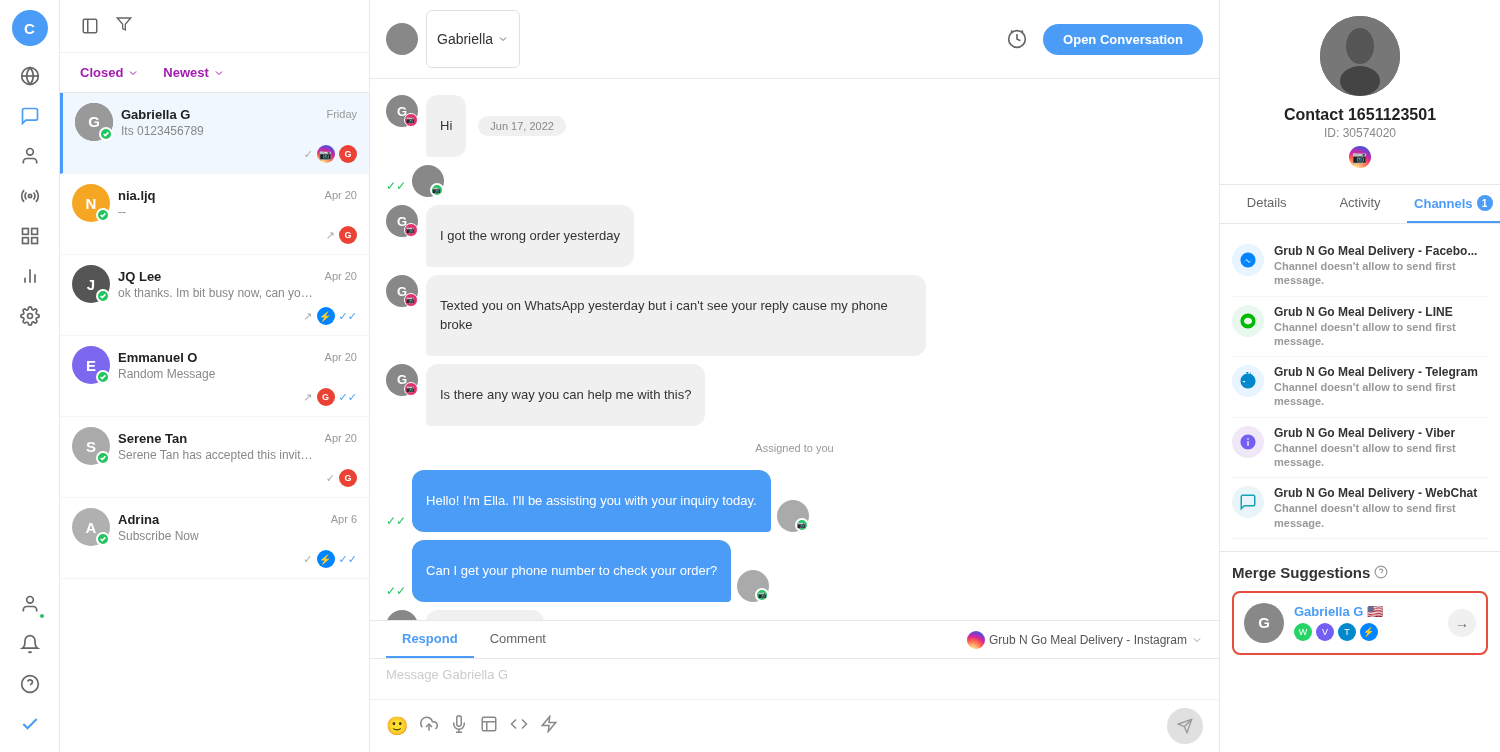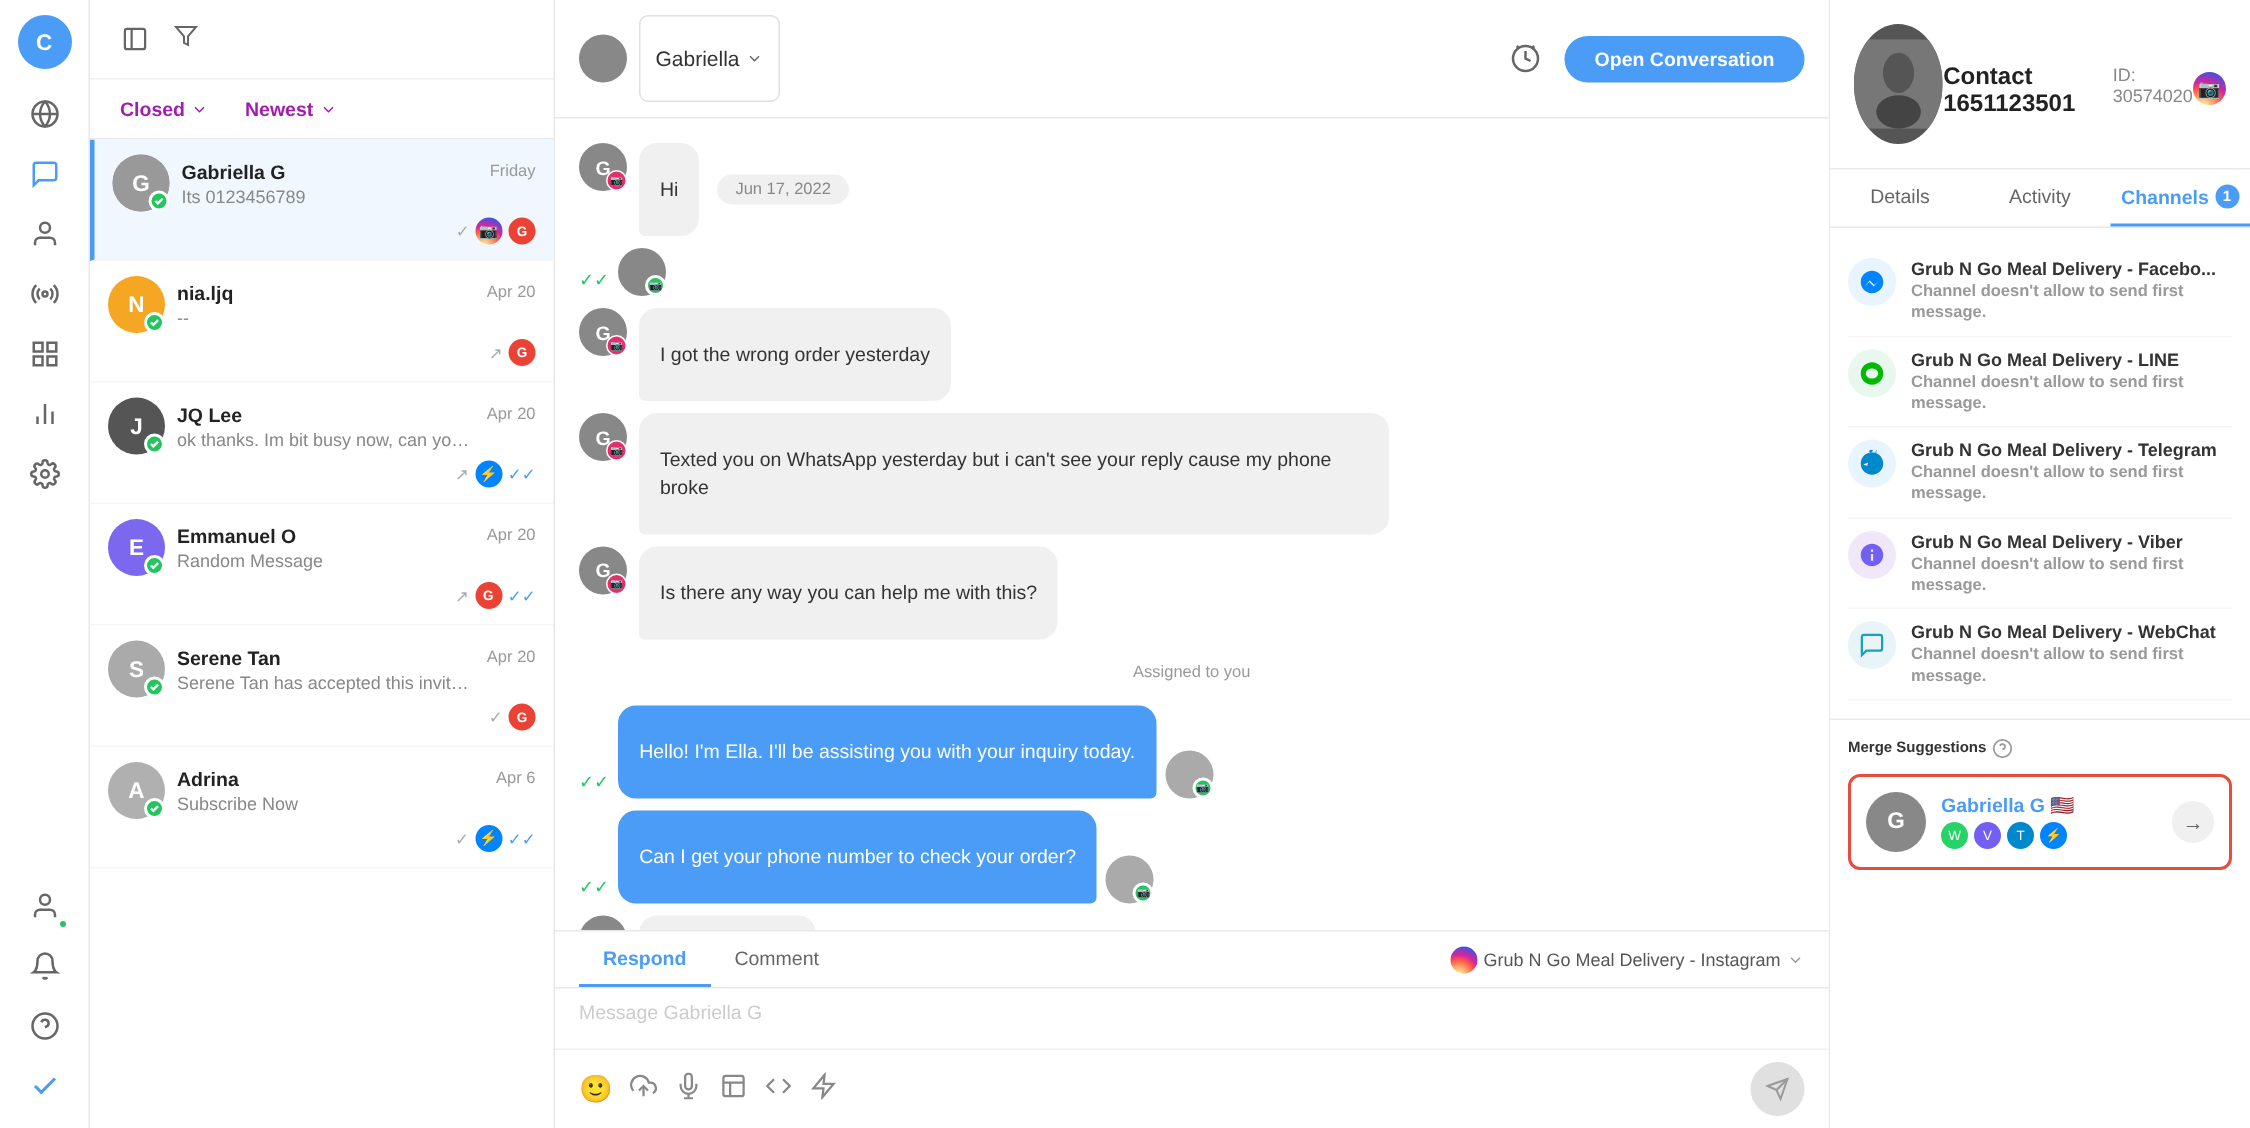--- a/index.html
+++ b/index.html
@@ -68,41 +68,41 @@
     .reply-tab { padding: 10px 16px; font-size: 13px; cursor: pointer; color: #666; border-bottom: 2px solid transparent; }
     .reply-tab.active { color: #4a9cf6; border-bottom-color: #4a9cf6; font-weight: 600; }
     .reply-input { padding: 8px 16px; font-size: 13px; color: #888; min-height: 40px; }
     .reply-toolbar { display: flex; align-items: center; gap: 12px; padding: 8px 16px; border-top: 1px solid #f0f0f0; }
     .toolbar-icon { font-size: 18px; color: #888; cursor: pointer; }
     .send-btn { width: 36px; height: 36px; background: #e0e0e0; border-radius: 50%; display: flex; align-items: center; justify-content: center; cursor: pointer; margin-left: auto; }
     .channel-dropdown { display: flex; align-items: center; gap: 4px; cursor: pointer; }
 
     
     .right-panel { width: 280px; background: #fff; display: flex; flex-direction: column; flex-shrink: 0; overflow-y: auto; }
-    .profile-section { display: flex; flex-direction: row; align-items: center; padding: 16px; border-bottom: 1px solid #e8e8e8; justify-content: center; }
+    .profile-section { display: flex; flex-direction: column; align-items: center; padding: 16px; border-bottom: 1px solid #e8e8e8; justify-content: center; }
     .profile-photo { width: 80px; height: 80px; border-radius: 50%; object-fit: cover; background: #ccc; overflow: hidden; display: flex; align-items: center; justify-content: center; }
     .profile-name { font-size: 16px; font-weight: 700; color: #222; margin-top: 10px; }
     .profile-id { font-size: 12px; color: #888; margin-top: 2px; }
     .profile-ig { margin-top: 6px; }
     .right-tabs { display: flex; border-bottom: 1px solid #e8e8e8; }
     .right-tab { flex: 1; text-align: center; padding: 10px 4px; font-size: 13px; cursor: pointer; color: #666; border-bottom: 2px solid transparent; }
     .right-tab.active { color: #4a9cf6; border-bottom-color: #4a9cf6; font-weight: 600; }
     .channels-section { padding: 12px; }
     .channel-item { display: flex; align-items: flex-start; gap: 10px; padding: 8px 0; border-bottom: 1px solid #f5f5f5; }
     .channel-logo { width: 32px; height: 32px; border-radius: 50%; flex-shrink: 0; display: flex; align-items: center; justify-content: center; font-size: 16px; }
     .channel-logo.messenger { background: #e8f4ff; color: #0084ff; }
     .channel-logo.line { background: #e8f8ee; color: #00b900; }
     .channel-logo.telegram { background: #e8f4ff; color: #0088cc; }
     .channel-logo.viber { background: #f0e8f8; color: #7360f2; }
     .channel-logo.webchat { background: #e8f4f8; color: #17a2b8; }
     .channel-text { flex: 1; }
     .channel-name { font-size: 12px; font-weight: 600; color: #333; }
     .channel-desc { font-size: 11px; color: #999; line-height: 1.3; margin-top: 1px; font-weight: bold; }
     .merge-section { padding: 12px; border-top: 1px solid #e8e8e8; }
-    .merge-title { font-size: 10px; font-weight: 600; color: #333; display: flex; align-items: center; gap: 4px; margin-bottom: 10px; }
+    .merge-title { font-size: 15px; font-weight: 600; color: #333; display: flex; align-items: center; gap: 4px; margin-bottom: 10px; }
     .merge-card { border: 2px solid #e74c3c; border-radius: 8px; padding: 10px; display: flex; align-items: center; gap: 10px; }
     .merge-info { flex: 1; }
     .merge-name { font-size: 13px; font-weight: 600; color: #4a9cf6; }
     .merge-channels { display: flex; gap: 4px; margin-top: 4px; }
     .merge-arrow { width: 28px; height: 28px; border-radius: 50%; background: #f0f0f0; display: flex; align-items: center; justify-content: center; cursor: pointer; font-size: 14px; color: #666; }
 
     
     ::-webkit-scrollbar { width: 4px; }
     ::-webkit-scrollbar-track { background: transparent; }
     ::-webkit-scrollbar-thumb { background: #ddd; border-radius: 2px; }

